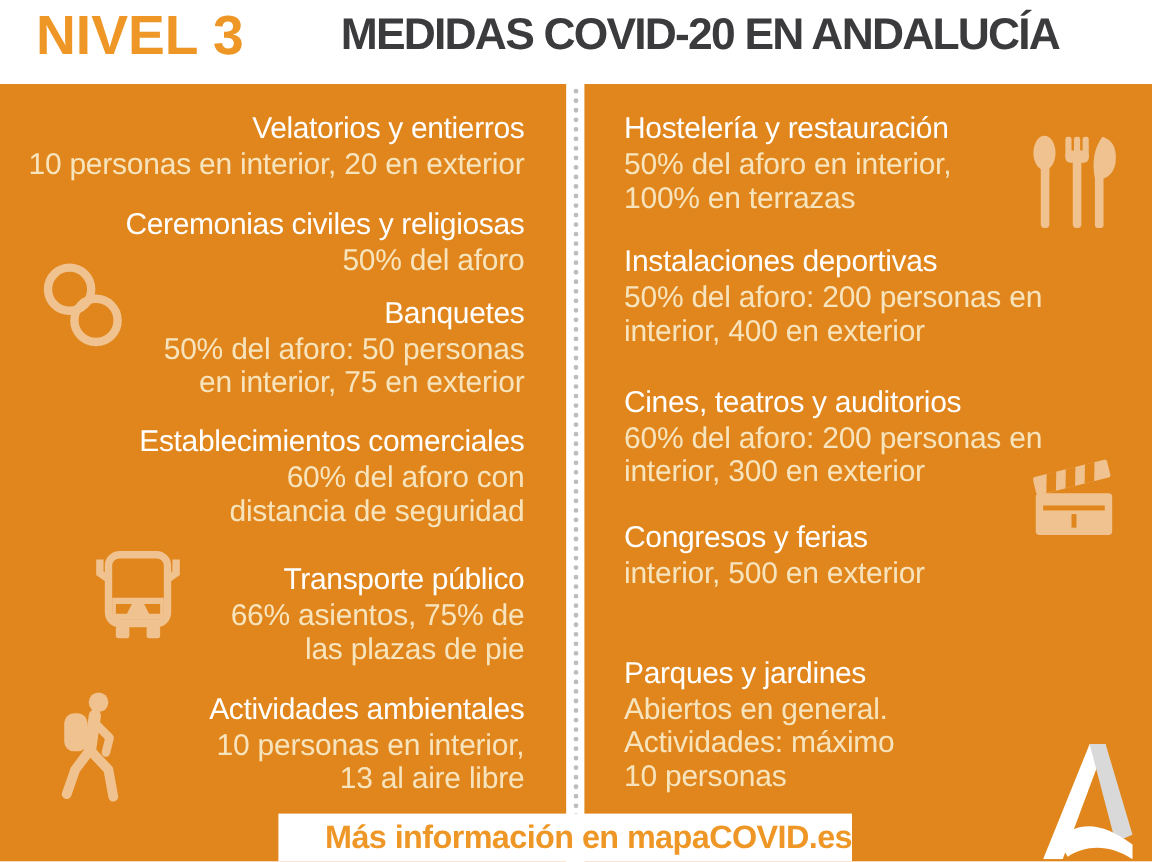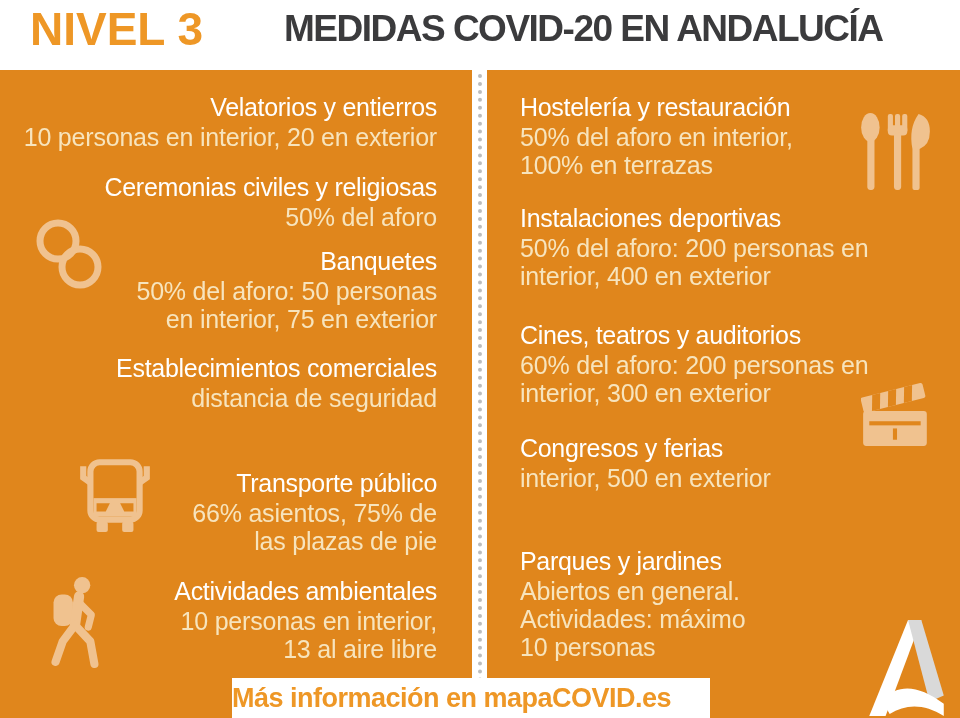--- a/index.html
+++ b/index.html
@@ -48,21 +48,21 @@
   .pstroke{stroke:var(--icon-pale);fill:none}
   .icon-rings{left:30px;top:145px;width:78px;height:78px}
   .icon-bus{left:76px;top:382px;width:78px;height:82px}
   .icon-hiker{left:44px;top:506px;width:64px;height:94px}
   .icon-cutlery{left:372px;top:42px;width:72px;height:80px}
   .icon-clapper{left:374px;top:304px;width:70px;height:76px}
   .icon-logo{left:378px;top:548px;width:82px;height:98px}
 
   
   .footer{position:absolute;left:232px;top:678px;width:478px;height:40px;background:#fff;
-          display:flex;align-items:center;justify-content:flex-start;z-index:3}
+          display:flex;align-items:center;justify-content:flex-end;z-index:3}
   .footer span{font-size:27px;font-weight:bold;color:var(--accent-orange);letter-spacing:-0.5px;white-space:nowrap}
 </style>
 </head>
 <body>
 
 <div class="page">
 
   <div class="header">
     <div class="level">NIVEL 3</div>
     <div class="title">MEDIDAS COVID-20 EN ANDALUCÍA</div>
@@ -81,20 +81,21 @@
     </section>
 
     <section class="sec l2">
       <h2>Banquetes</h2>
       <p>50% del aforo: 50 personas</p>
       <p>en interior, 75 en exterior</p>
     </section>
 
     <section class="sec l3">
       <h2>Establecimientos comerciales</h2>
+      <p>60% del aforo con</p>
       <p>distancia de seguridad</p>
     </section>
 
     <section class="sec l4">
       <h2>Transporte público</h2>
       <p>66% asientos, 75% de</p>
       <p>las plazas de pie</p>
     </section>
 
     <section class="sec l5">

